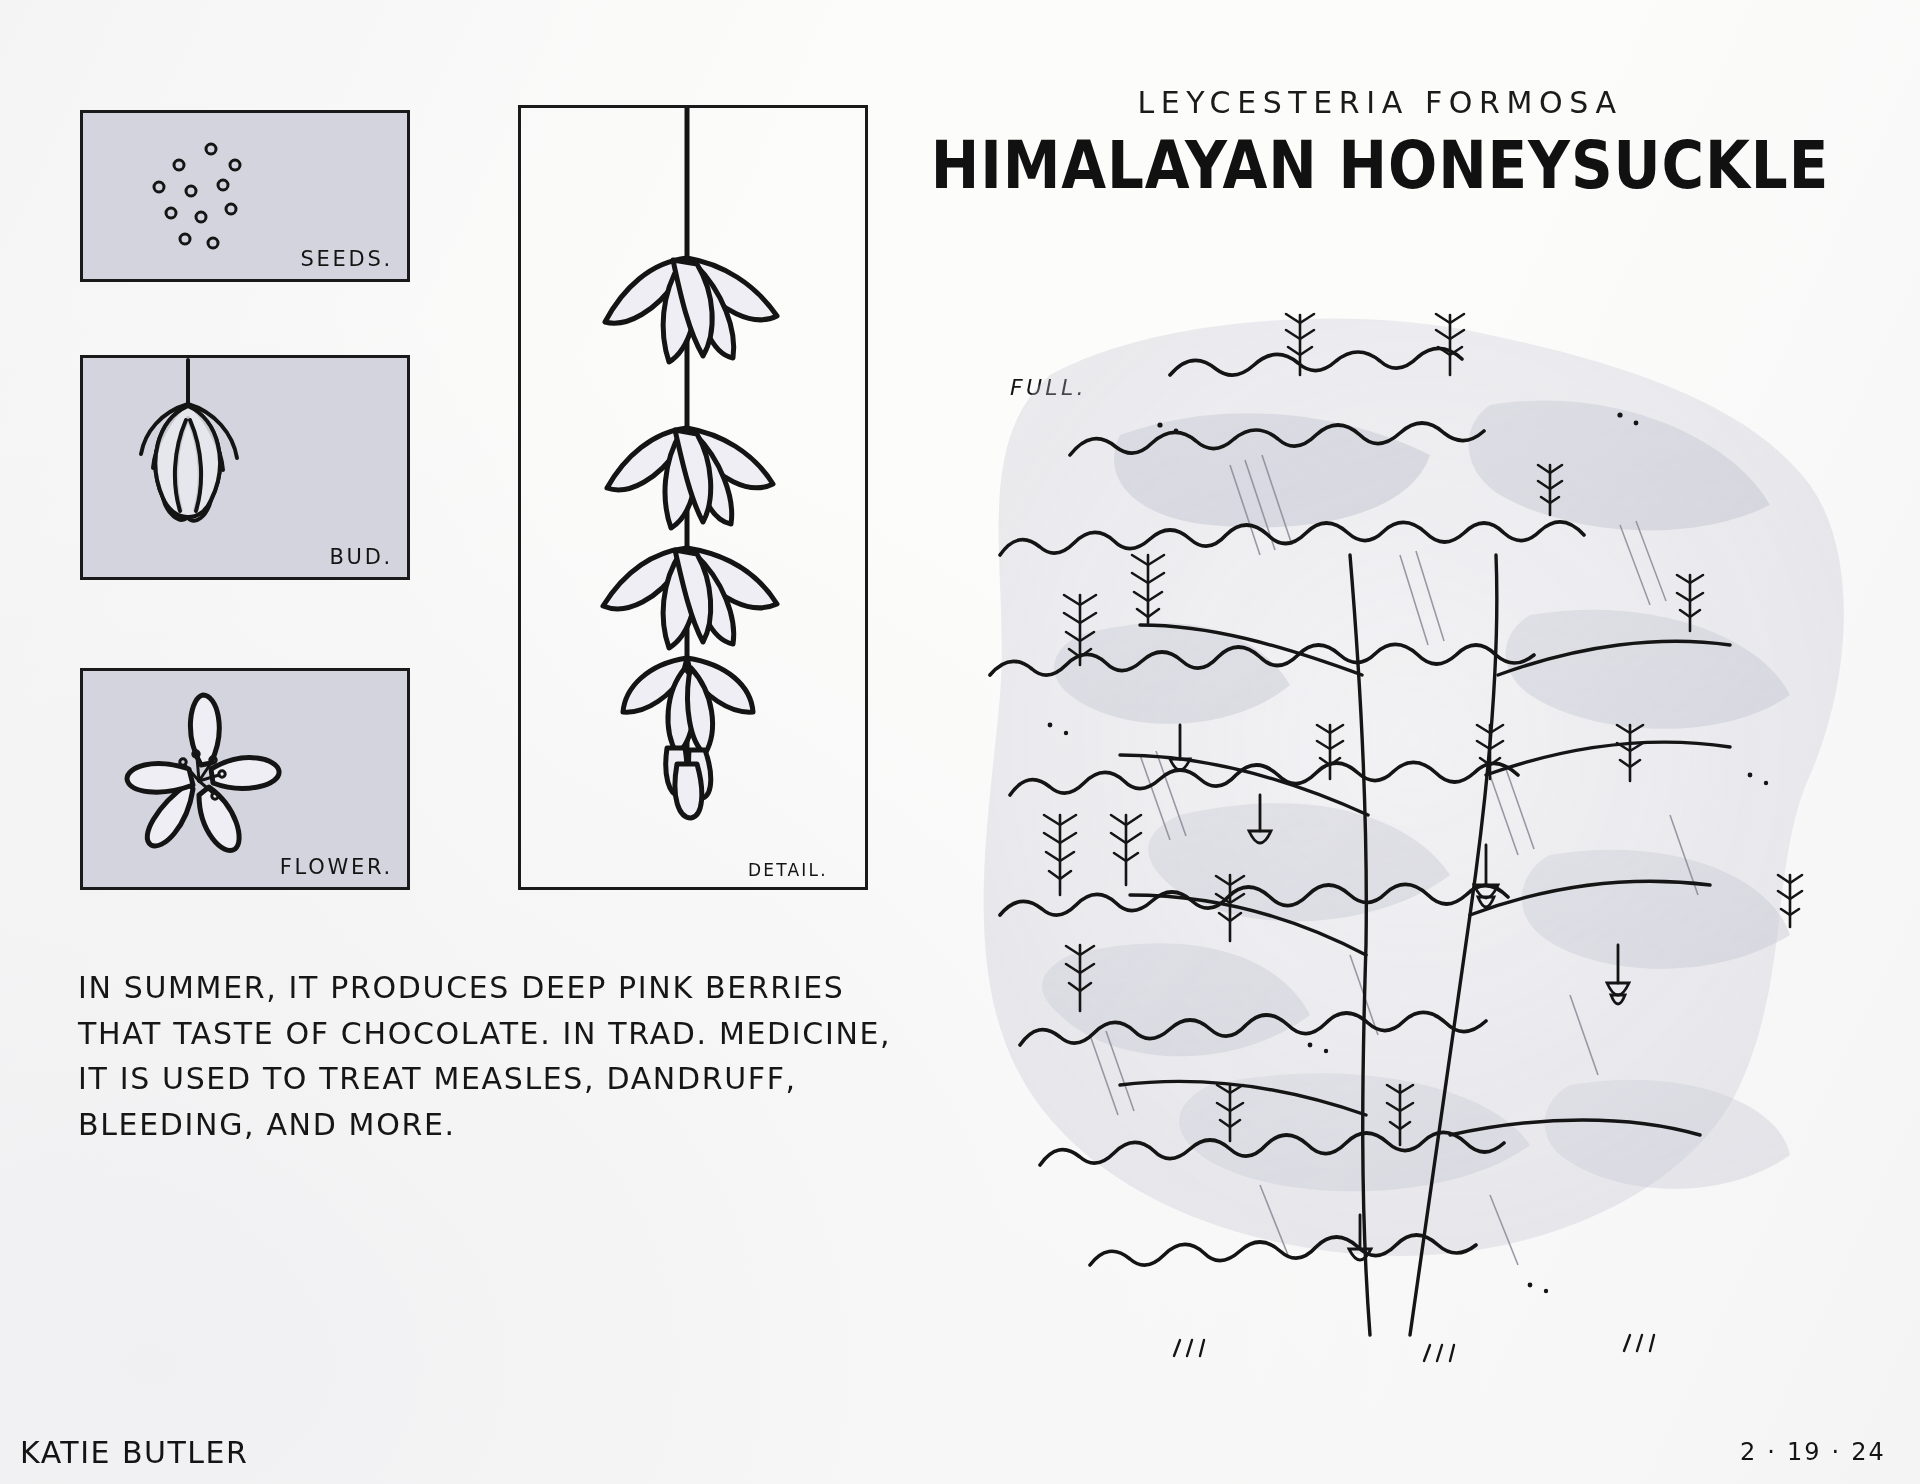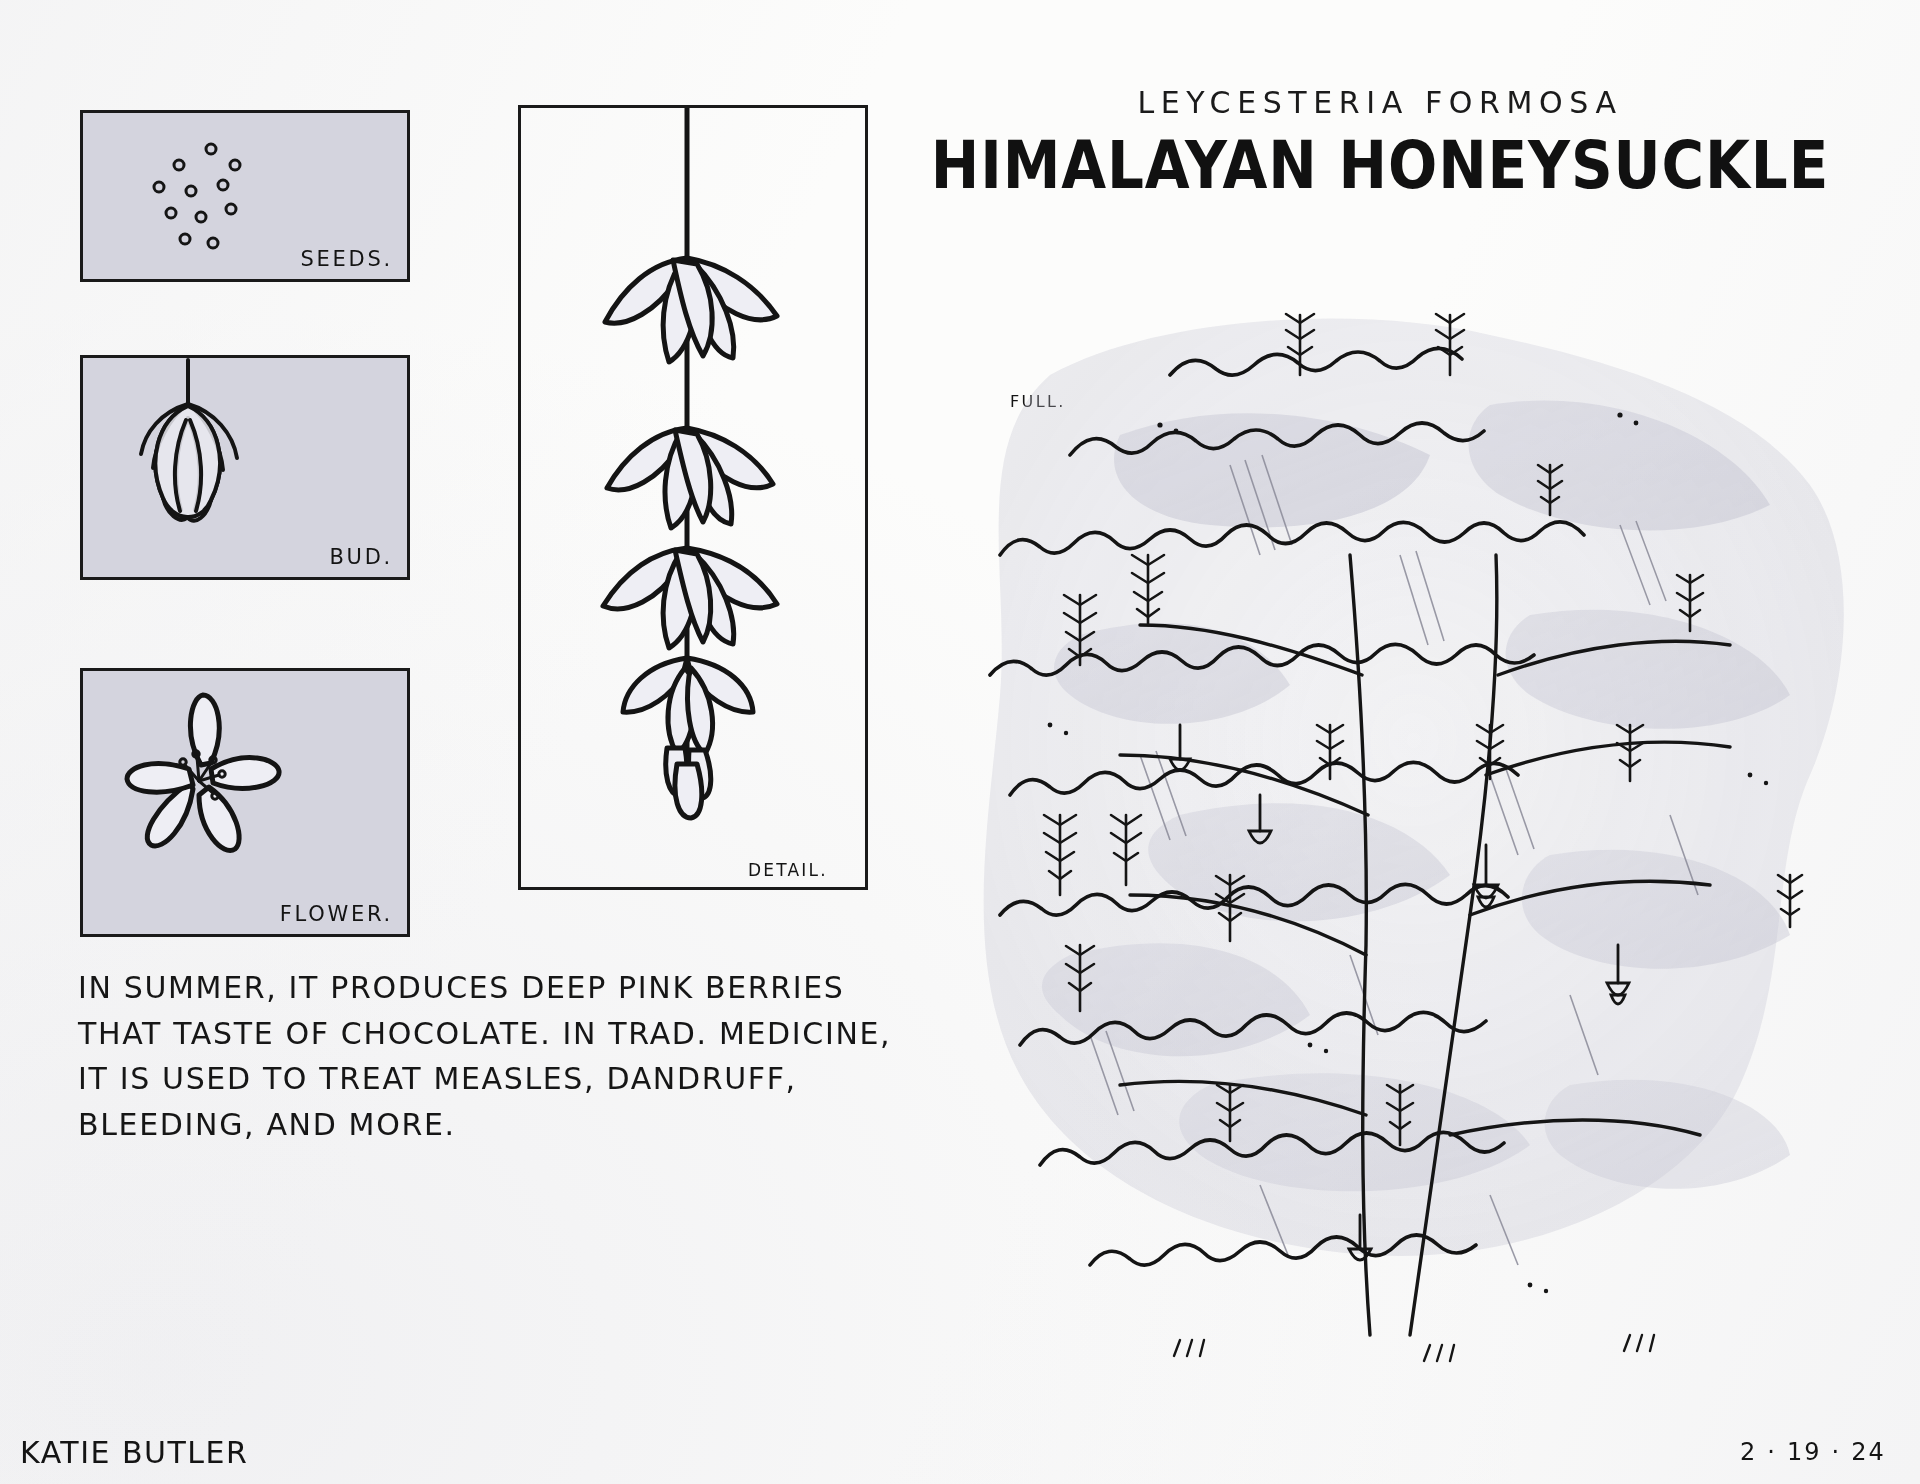--- a/index.html
+++ b/index.html
@@ -84,21 +84,21 @@
     position: absolute;
     right: 14px;
     bottom: 8px;
     font-size: 21px;
     letter-spacing: 0.13em;
     color: #141414;
   }
 
   #panel-seeds { left: 80px; top: 110px; width: 330px; height: 172px; }
   #panel-bud   { left: 80px; top: 355px; width: 330px; height: 225px; }
-  #panel-flower{ left: 80px; top: 668px; width: 330px; height: 269px; }
+  #panel-flower{ left: 80px; top: 668px; width: 330px; height: 222px; }
 
   #panel-detail {
     position: absolute;
     left: 518px;
     top: 105px;
     width: 350px;
     height: 785px;
     border: 3px solid #1a1a1a;
     background: transparent;
     box-sizing: border-box;
@@ -109,24 +109,25 @@
     top: 860px;
     font-size: 17px;
     letter-spacing: 0.13em;
     color: #141414;
   }
 
   
   #full-label {
     position: absolute;
     left: 1010px;
-    top: 392px;
-    font-size: 16px;
+    top: 375px;
+    font-size: 22px;
     letter-spacing: 0.15em;
     color: #141414;
+    font-style: italic;
   }
 
   
   #body-text {
     position: absolute;
     left: 78px;
     top: 965px;
     width: 820px;
   }
   .para {

